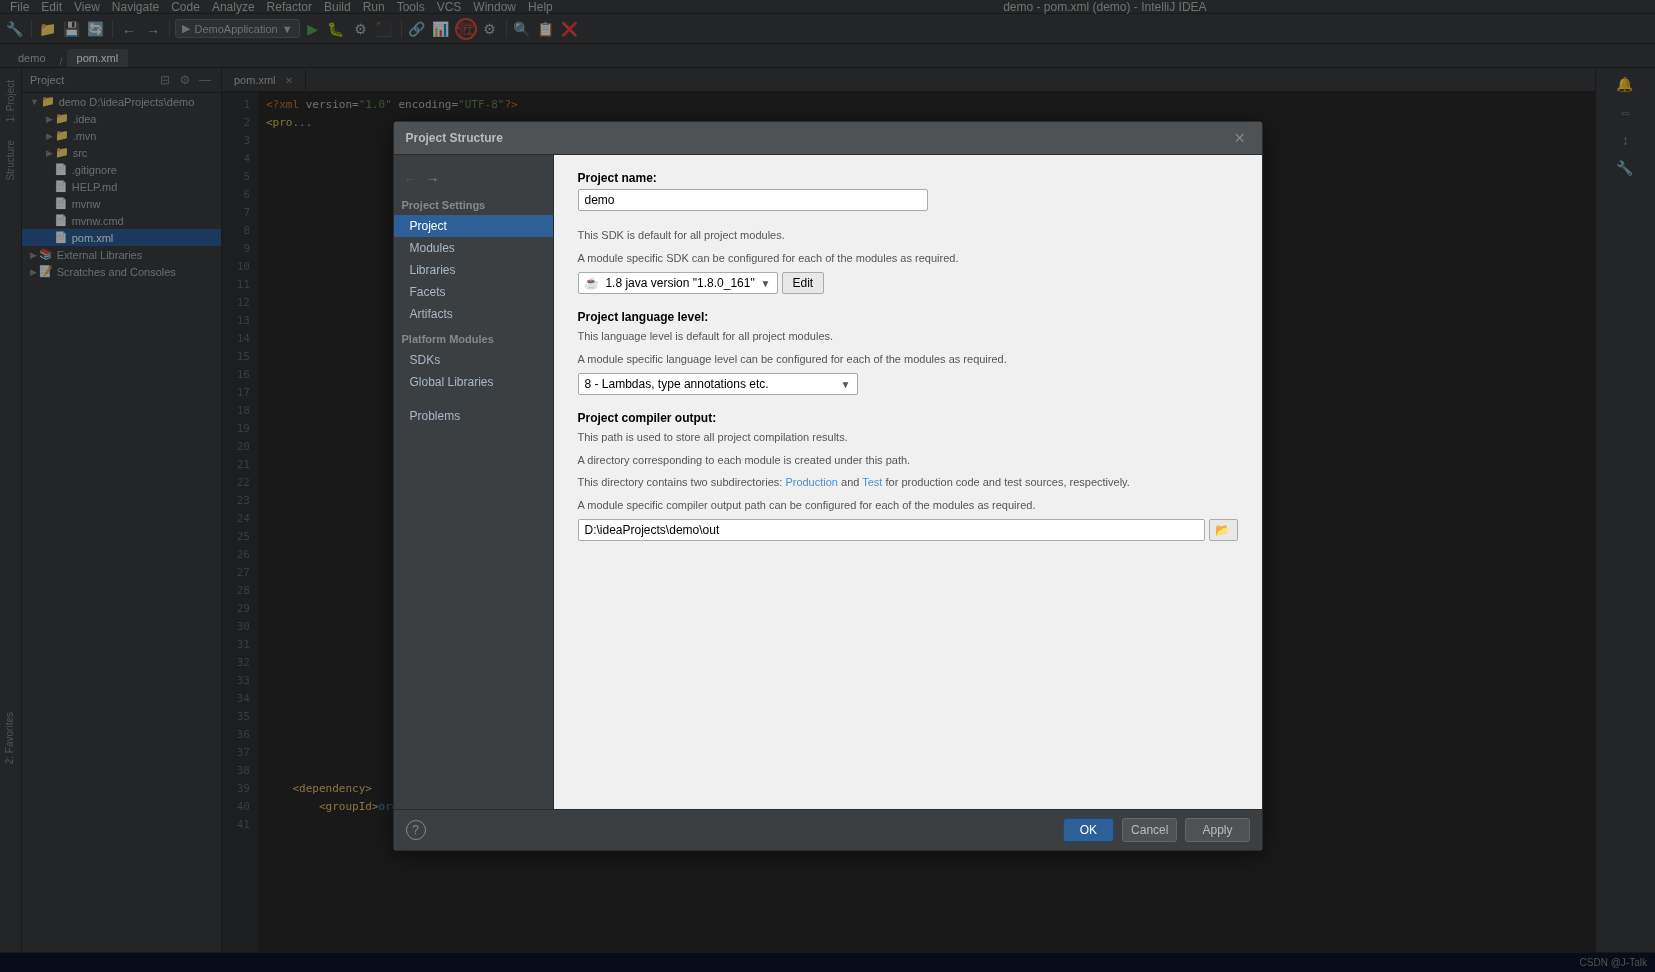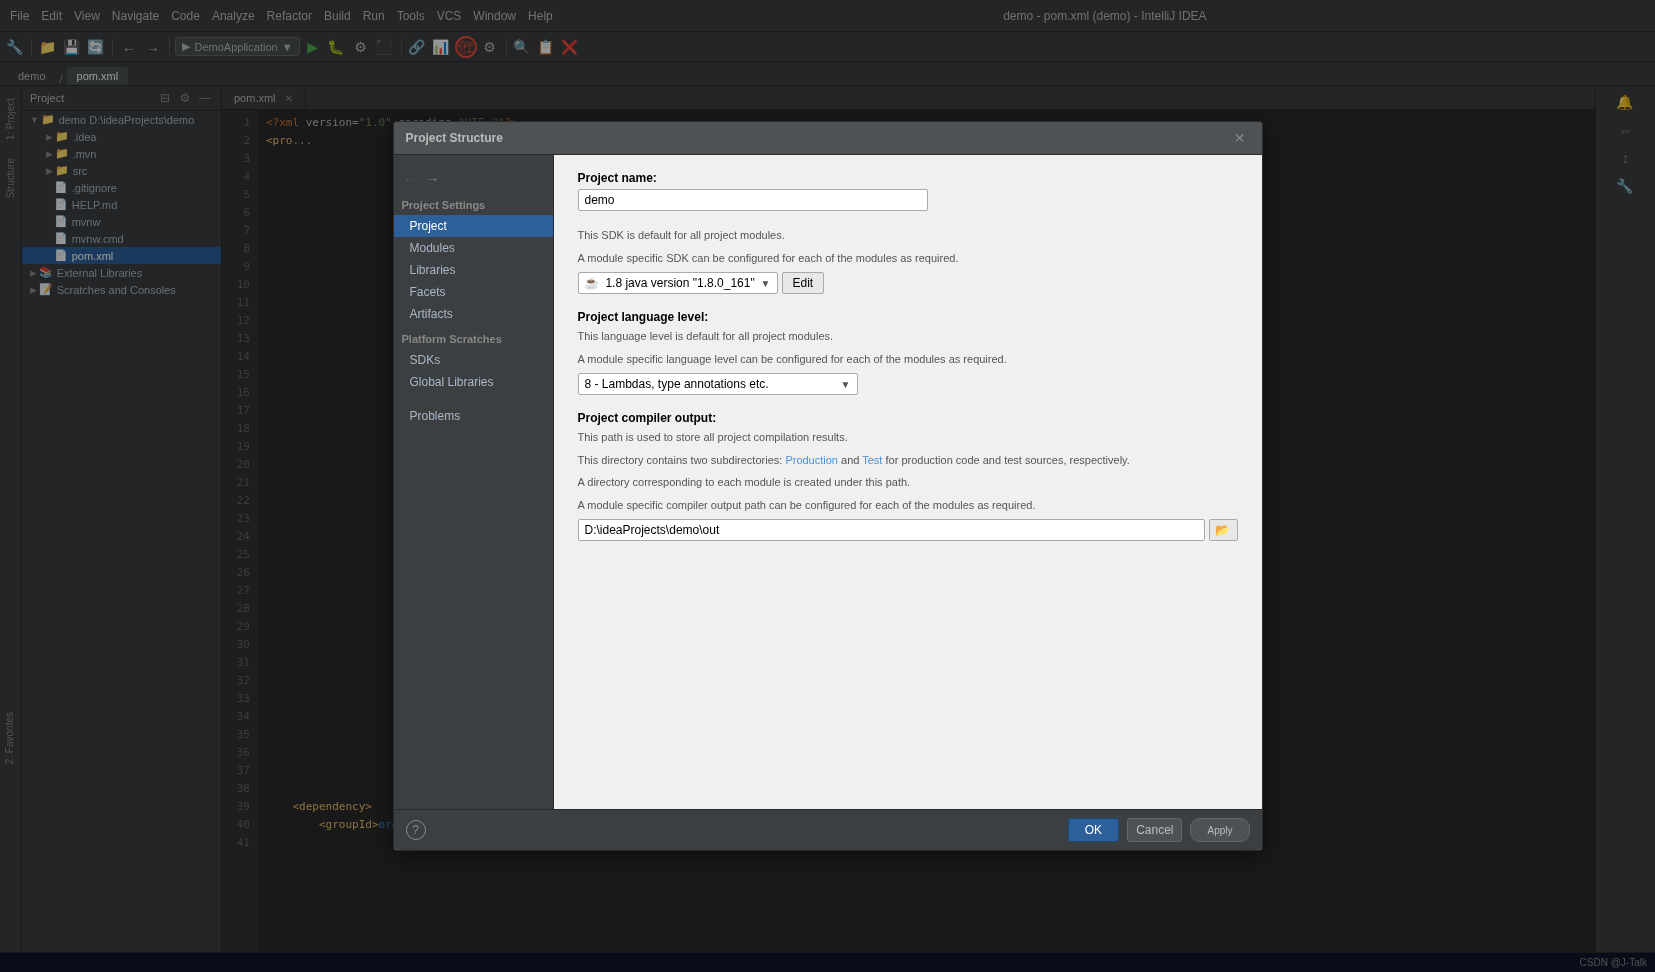--- a/index.html
+++ b/index.html
@@ -10,21 +10,21 @@
       color: #a9b7c6;
       width: 1655px;
       height: 972px;
       overflow: hidden;
       position: relative;
     }
 
     
     .menu-bar {
       background: #3c3f41;
-      height: 32px;
+      height: 14px;
       display: flex;
       align-items: center;
       padding: 0 4px;
       color: #bbbbbb;
       font-size: 12px;
       border-bottom: 1px solid #2b2b2b;
     }
     .menu-bar span {
       padding: 2px 6px;
       cursor: pointer;
@@ -481,22 +481,22 @@
       padding: 4px 8px;
       font-size: 12px;
       border-radius: 3px;
       cursor: pointer;
     }
     .btn-apply {
       background: #4e5254;
       border: 1px solid #666;
       color: #bbbbbb;
       padding: 4px 16px;
-      font-size: 10px;
-      border-radius: 10px;
+      font-size: 12px;
+      border-radius: 3px;
       cursor: pointer;
     }
 
     
     .link-blue { color: #4a90d9; }
 
     
     .vertical-tabs {
       width: 22px;
       background: #3c3f41;
@@ -763,21 +763,21 @@
           <button class="nav-arrow-btn">→</button>
         </div>
 
         <div class="dialog-nav-section">Project Settings</div>
         <div class="dialog-nav-item active">Project</div>
         <div class="dialog-nav-item">Modules</div>
         <div class="dialog-nav-item">Libraries</div>
         <div class="dialog-nav-item">Facets</div>
         <div class="dialog-nav-item">Artifacts</div>
 
-        <div class="dialog-nav-section">Platform Scratches</div>
+        <div class="dialog-nav-section">Platform Modules</div>
         <div class="dialog-nav-item">SDKs</div>
         <div class="dialog-nav-item">Global Libraries</div>
 
         <div class="dialog-nav-section"></div>
         <div class="dialog-nav-item">Problems</div>
       </div>
 
       <div class="dialog-content">
 
         <div class="divider-section">
@@ -810,24 +810,24 @@
             <div class="lang-dropdown">
               <span>8 - Lambdas, type annotations etc.</span>
               <span class="sdk-dropdown-icon">▼</span>
             </div>
           </div>
         </div>
 
         <div class="divider-section">
           <div class="form-section-title">Project compiler output:</div>
           <div class="form-description">This path is used to store all project compilation results.</div>
+          <div class="form-description">A directory corresponding to each module is created under this path.</div>
           <div class="form-description">
             This directory contains two subdirectories: <span class="link-blue">Production</span> and <span class="link-blue">Test</span> for production code and test sources, respectively.
           </div>
-          <div class="form-description">A directory corresponding to each module is created under this path.</div>
           <div class="form-description">A module specific compiler output path can be configured for each of the modules as required.</div>
           <div class="compiler-output-row">
             <input class="compiler-output-input" value="D:\ideaProjects\demo\out" style="">
             <button class="folder-btn">📂</button>
           </div>
         </div>
 
       </div>
     </div>
 

